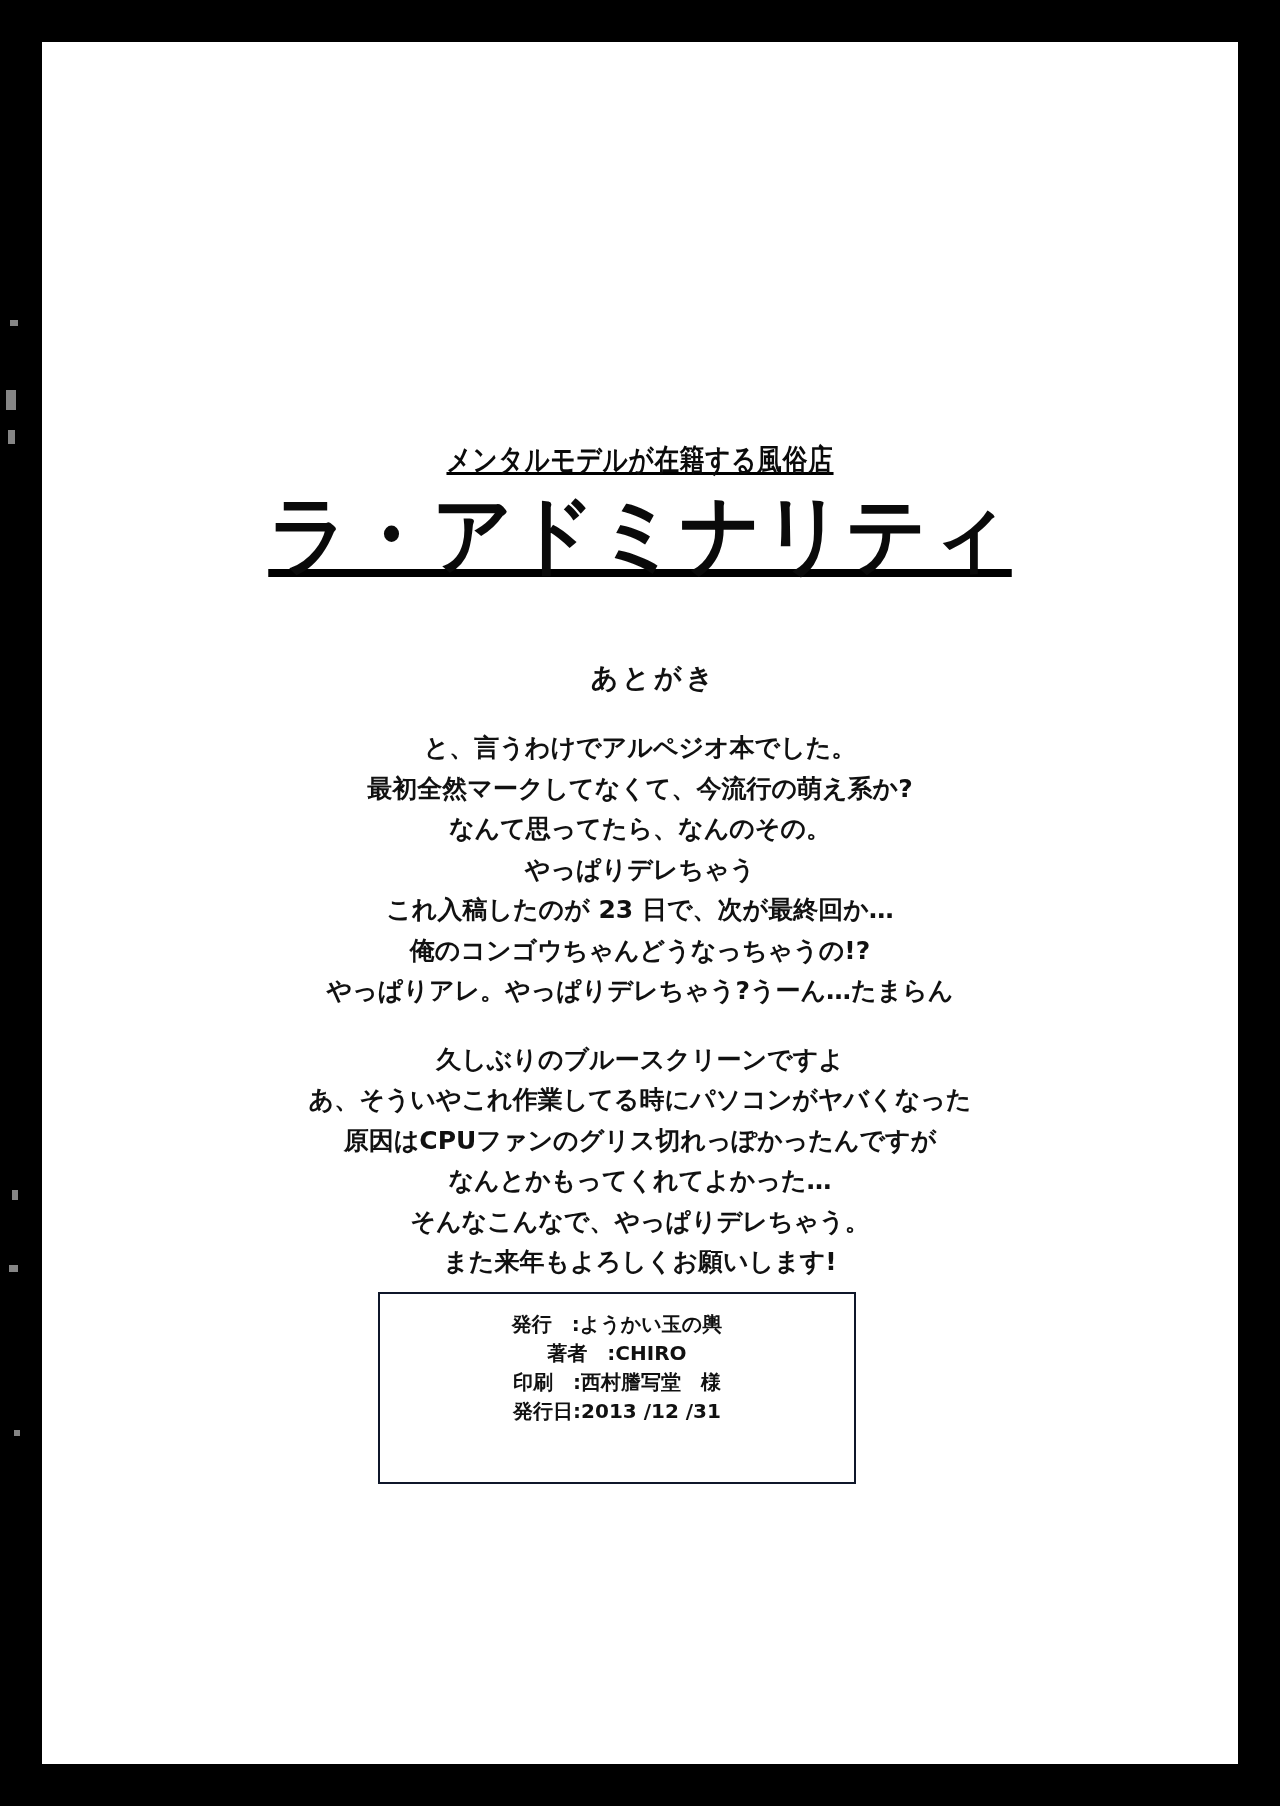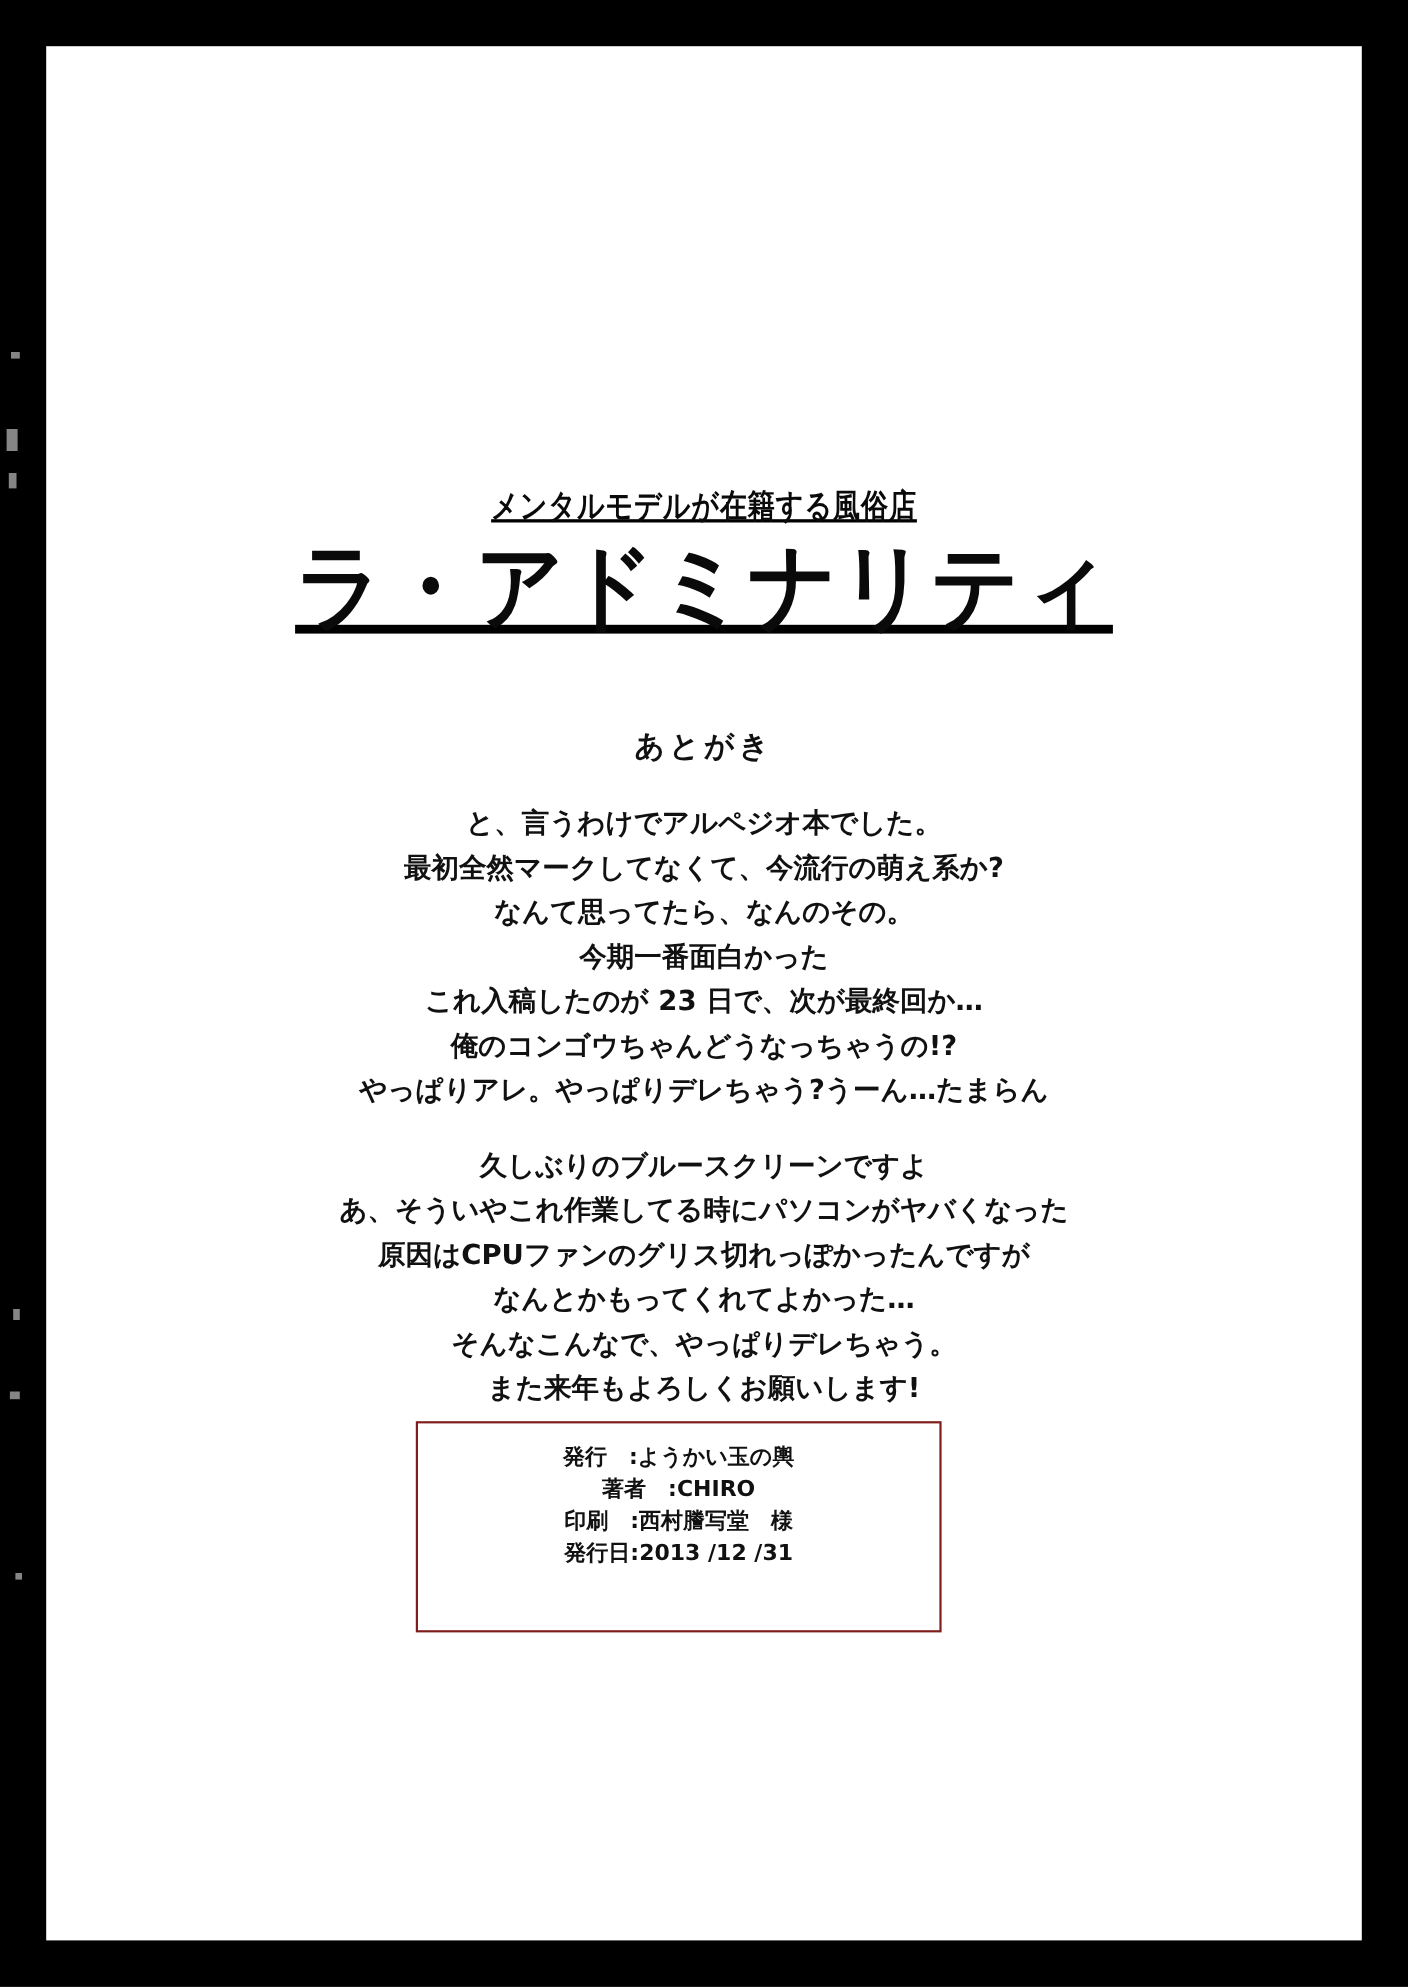--- a/index.html
+++ b/index.html
@@ -66,20 +66,21 @@
     position: absolute;
     left: 0;
     top: 618px;
     width: 1196px;
     text-align: center;
     font-size: 27px;
     font-weight: 700;
     letter-spacing: 4px;
     color: #111;
     font-family: "DejaVu Sans", sans-serif;
+    padding-left: 14px;
   }
 
   
   .body-text {
     position: absolute;
     left: 0;
     top: 686px;
     width: 1196px;
     text-align: center;
     color: #111;
@@ -95,21 +96,21 @@
     height: 28px;
   }
 
   
   .colophon {
     position: absolute;
     left: 336px;
     top: 1250px;
     width: 478px;
     height: 192px;
-    border: 2px solid #7f1d1d;
+    border: 2px solid #0f172a;
     box-sizing: border-box;
     background: #ffffff;
   }
   .colophon-rows {
     margin-top: 16px;
     font-family: "DejaVu Sans", sans-serif;
     font-size: 20px;
     font-weight: 700;
     color: #111;
     line-height: 1.45;
@@ -156,21 +157,21 @@
         <div class="subtitle">メンタルモデルが在籍する風俗店</div>
         <div class="maintitle">ラ・アドミナリティ</div>
       </div>
 
       <div class="afterword-heading">あとがき</div>
 
       <div class="body-text">
         <p>と、言うわけでアルペジオ本でした。</p>
         <p>最初全然マークしてなくて、今流行の萌え系か?</p>
         <p>なんて思ってたら、なんのその。</p>
-        <p>今期一番面白かった</p>
+        <p>やっぱりデレちゃう</p>
         <p>これ入稿したのが 23 日で、次が最終回か…</p>
         <p>俺のコンゴウちゃんどうなっちゃうの!?</p>
         <p>やっぱりアレ。やっぱりデレちゃう?うーん…たまらん</p>
         <div class="para-gap"></div>
         <p>久しぶりのブルースクリーンですよ</p>
         <p>あ、そういやこれ作業してる時にパソコンがヤバくなった</p>
         <p>原因はCPUファンのグリス切れっぽかったんですが</p>
         <p>なんとかもってくれてよかった…</p>
         <p>そんなこんなで、やっぱりデレちゃう。</p>
         <p>また来年もよろしくお願いします!</p>

